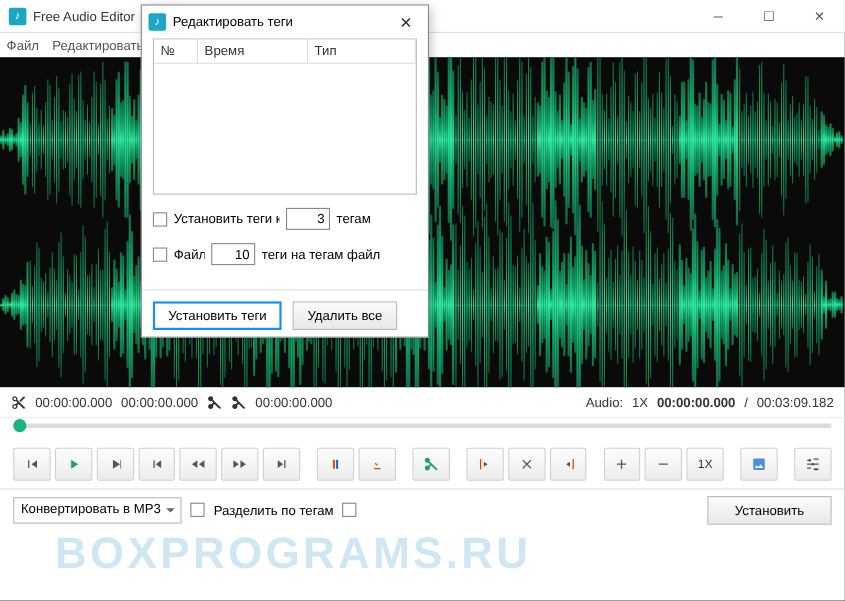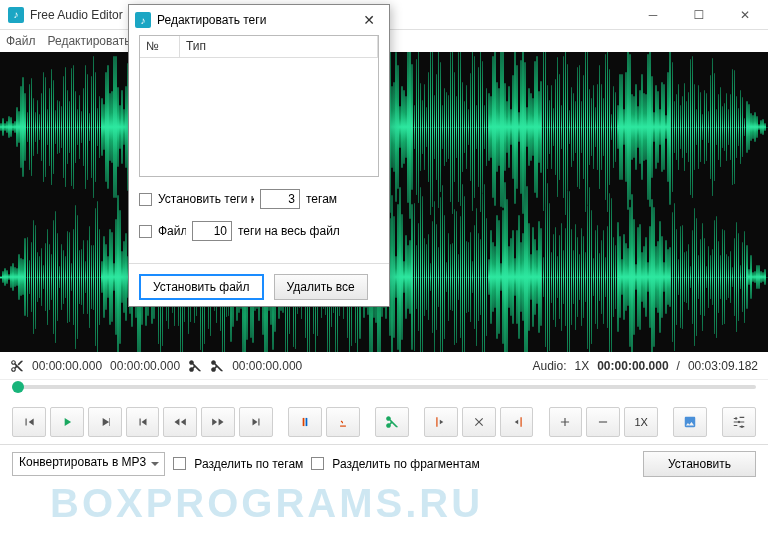--- a/index.html
+++ b/index.html
@@ -974,49 +974,49 @@
         <circle fill="#555" cx="12" cy="12" r="2"></circle>
       </svg>
     </div>
 </div>
 
 <div class="bottom">
   <div class="select"><span>Конвертировать в MP3</span></div>
   <div class="cb"></div>
   <span>Разделить по тегам</span>
   <div class="cb"></div>
-  <span>Разделить по фрагментам</span>
   <button class="savebtn"><span>Установить</span></button>
 </div>
 
 <div class="dialog">
   <div class="dlg-title">
     <div class="appicon">♪</div>
     <span>Редактировать теги</span>
     <div class="x">✕</div>
   </div>
   <div class="dlg-body">
     <div class="grid">
       <div class="grid-head">
         <div class="gh gh1">№</div>
+        <div class="gh gh2">Время</div>
         <div class="gh gh3">Тип</div>
       </div>
     </div>
     <div class="frow">
       <div class="cb"></div>
       <span style="overflow:hidden; white-space:nowrap; width:96px;">Установить теги к</span>
       <input class="num" value="3" style="">
       <span>тегам</span>
     </div>
     <div class="frow">
       <div class="cb"></div>
       <span style="overflow:hidden; white-space:nowrap; width:28px;">Файл</span>
       <input class="num" value="10" style="">
-      <span>теги на весь файл</span>
+      <span>теги на тегам файл</span>
     </div>
   </div>
   <div class="dlg-btns">
-    <button class="primary"><span>Установить файл</span></button>
+    <button class="primary"><span>Установить теги</span></button>
     <button><span>Удалить все</span></button>
   </div>
 </div>
 
 <div class="watermark">BOXPROGRAMS.RU</div>
 
 </body></html>

